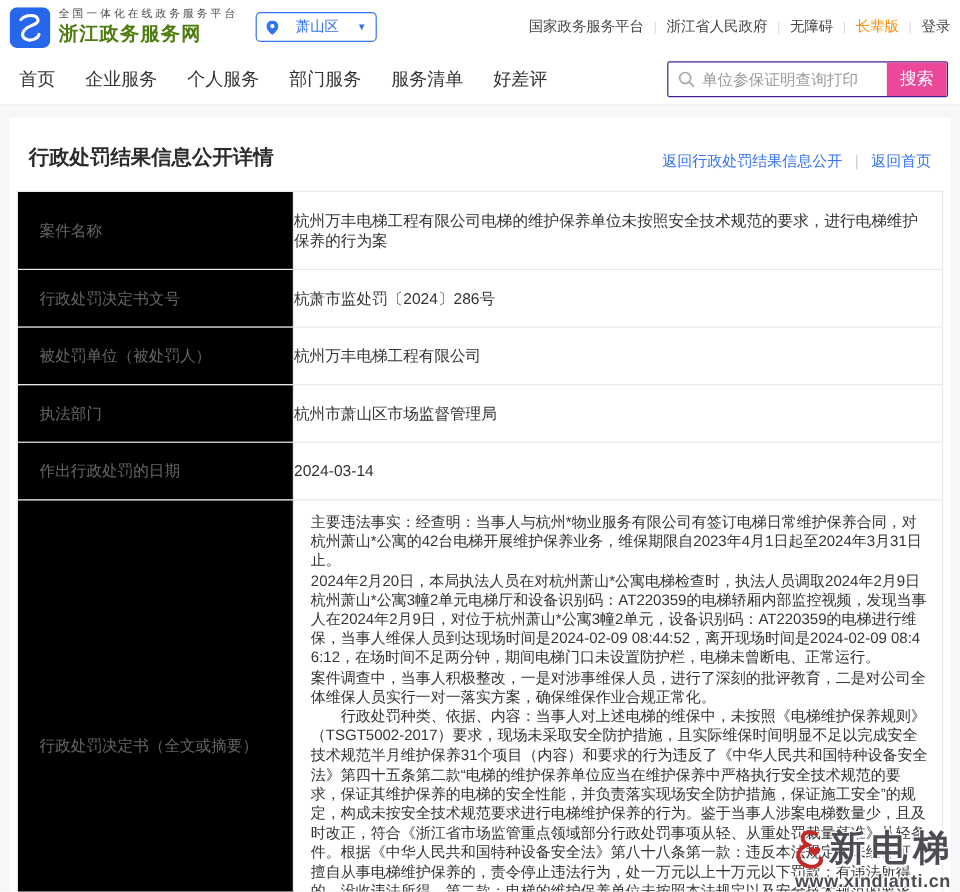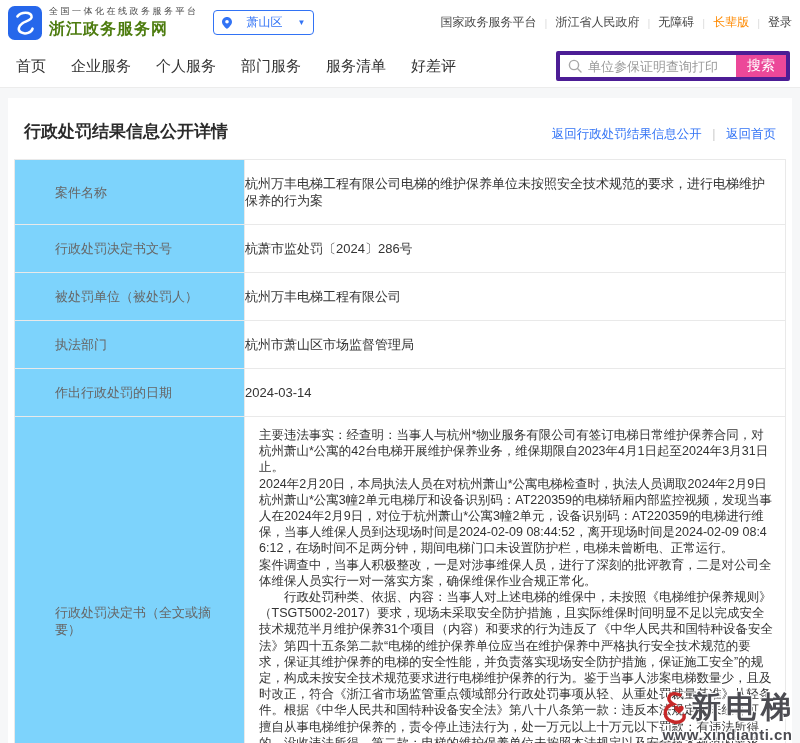--- a/index.html
+++ b/index.html
@@ -21,40 +21,40 @@
     font-size:12px; padding:3px 8px; cursor:pointer; white-space:nowrap; }
   .location-chip .caret { font-size:8px; }
   .top-links { margin-left:auto; display:flex; align-items:center; font-size:12px; color:#454545; white-space:nowrap;justify-content:space-between; }
   .top-links a { color:#454545; text-decoration:none; cursor:pointer; }
   .top-links a.elder { color:#ff8a00; }
   .top-links .sep { color:#ddd; margin:0 8px; font-size:11px; }
   
   .main-nav { height:43px; background:#fff; border-bottom:1px solid #ececec;
     display:flex; align-items:center; padding:0 10px 0 16px; }
   .main-nav a.nav-item { font-size:15px; color:#333; text-decoration:none; margin-right:25px; cursor:pointer; white-space:nowrap; }
-  .search-box { margin-left:auto; width:234px; height:30px; border:4px solid #4c1d95;
+  .search-box { margin-left:auto; width:234px; height:30px; border:1px solid #4c1d95;
     border-radius:2px; display:flex; align-items:center; background:#fff; overflow:hidden;justify-content:center; }
   .search-box svg { margin-left:8px; flex:0 0 14px; }
   .search-box input { flex:1; border:none; outline:none; font-size:13px; color:#333;
     padding:0 4px 0 6px; min-width:0; background:transparent; }
   .search-box input::placeholder { color:#9a9a9a; }
   .search-btn { width:50px; height:47px; border:none; background:#ec4899; color:#fff;
     font-size:14px; cursor:pointer; flex:0 0 50px; }
   
   .content-card { margin:10px 8px 0; background:#fff; height:645px; position:relative; }
   .page-head { display:flex; justify-content:space-between; align-items:flex-end;
     padding:22px 16px 16px; }
   .page-title { font-size:17px; font-weight:bold; color:#2b2b2b; }
   .back-links { font-size:12.5px; white-space:nowrap; }
   .back-links a { color:#3273f5; text-decoration:none; cursor:pointer; }
   .back-links .sep { color:#ccc; margin:0 7px; }
   
   table.penalty { width:calc(100% - 12px); margin:0 6px; border-collapse:collapse; table-layout:fixed; }
   table.penalty td { border:1px solid #e9e9e9; font-size:13px; vertical-align:middle; }
-  td.row-label { width:230px; background:#7dd3fc; color:#666; padding:15px 10px 15px 40px; line-height:17px; }
+  td.row-label { width:230px; background:#000000; color:#666; padding:15px 10px 15px 18px; line-height:17px; }
   td.row-value { color:#333; padding:15px 12px 15px 0; line-height:17px; white-space:pre-wrap; word-break:break-all; }
   td.row-value.long { font-size:12.5px; line-height:16.2px; padding:10px 12px 10px 14px; }
   
   .watermark { position:absolute; right:4px; bottom:0; text-align:center; z-index:5; pointer-events:none; }
   .wm-row { display:flex; align-items:center; justify-content:flex-end; gap:2px;font-family:Liberation Mono, monospace; }
   .wm-name { font-size:30px; font-weight:bold; letter-spacing:5px; color:#4c4c52;
     text-shadow:-1px -1px 0 #fff,1px -1px 0 #fff,-1px 1px 0 #fff,1px 1px 0 #fff,0 2px 2px rgba(255,255,255,.8); }
   .wm-url { font-size:15px; font-weight:bold; color:#4c4c52; letter-spacing:.5px; margin-top:-2px;
     text-shadow:-1px -1px 0 #fff,1px -1px 0 #fff,-1px 1px 0 #fff,1px 1px 0 #fff; }
 </style>

